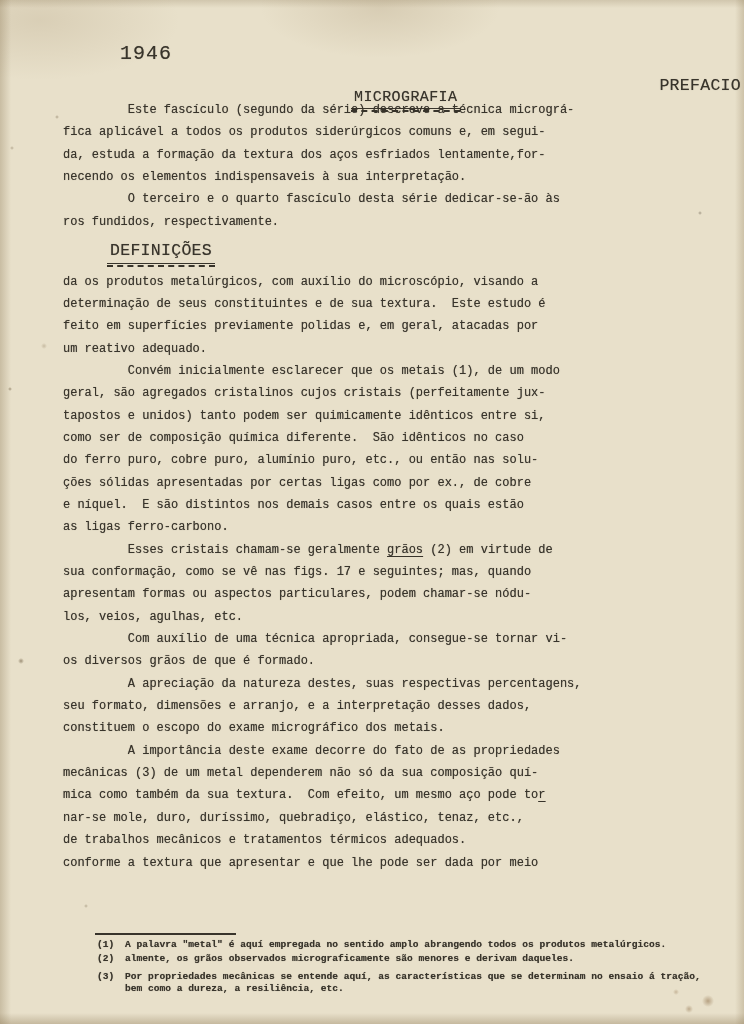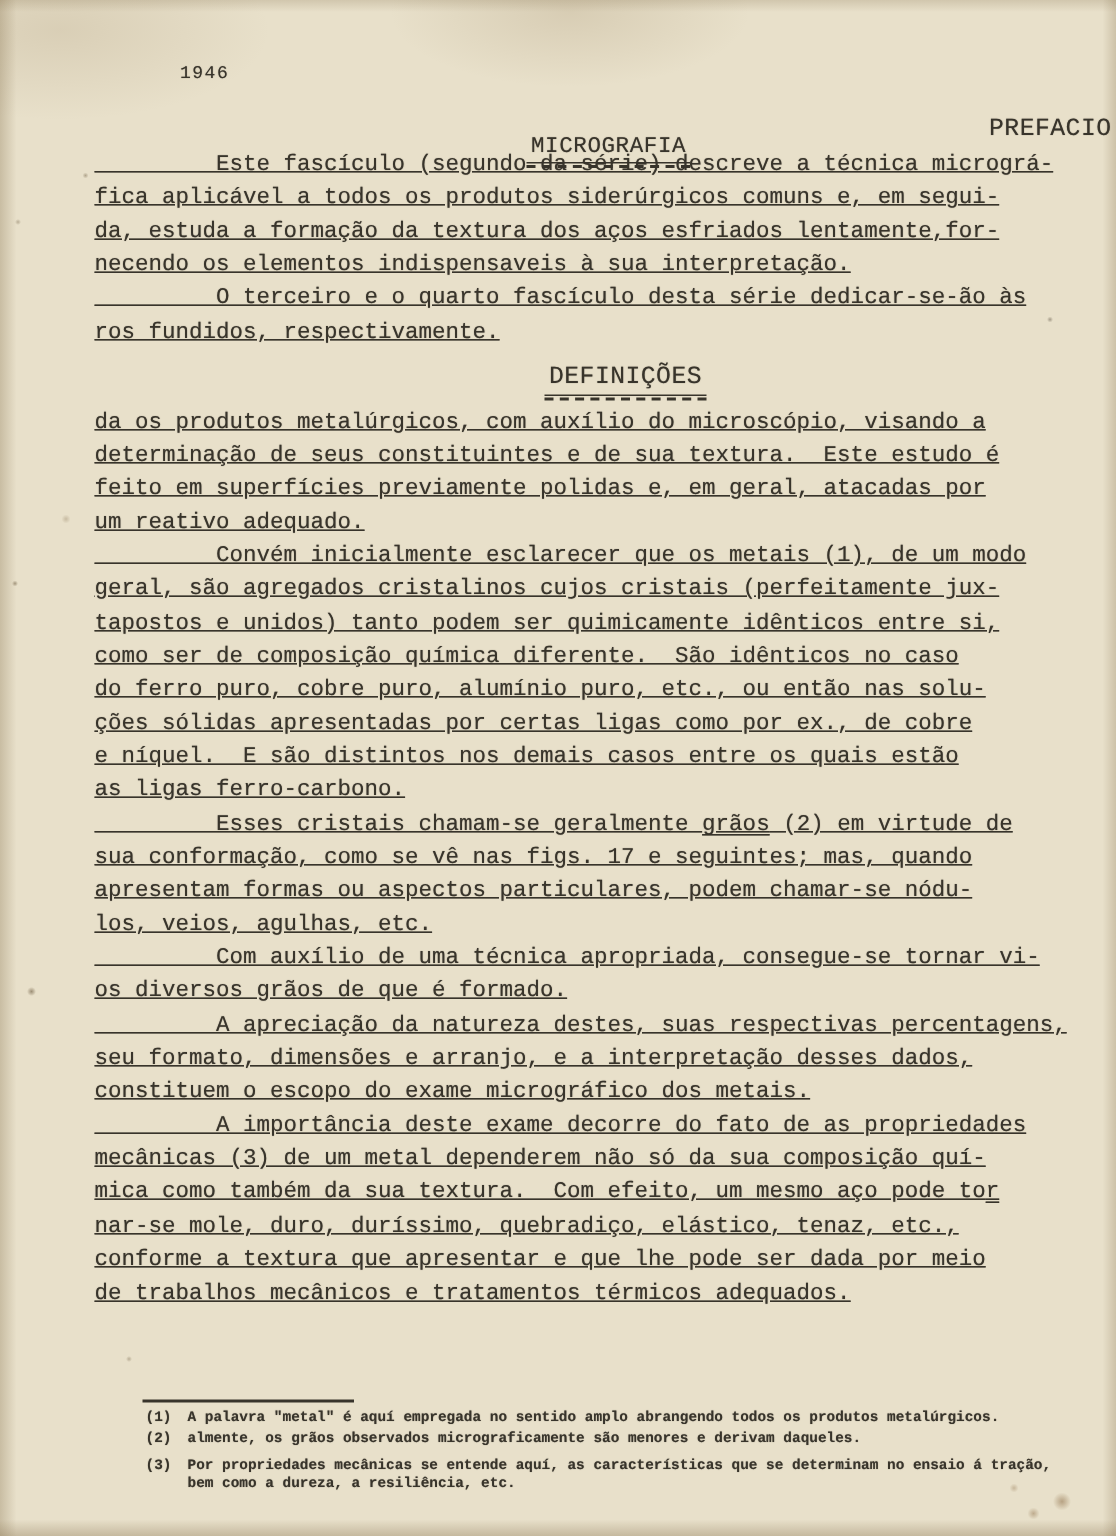--- a/index.html
+++ b/index.html
@@ -33,32 +33,32 @@
       radial-gradient(circle 3px at 21px 661px,   rgba(94,76,48,.55),  rgba(94,76,48,0)),
       radial-gradient(circle 2px at 10px 389px,   rgba(94,76,48,.50),  rgba(94,76,48,0)),
       radial-gradient(circle 2px at 57px 117px,   rgba(94,76,48,.40),  rgba(94,76,48,0)),
       radial-gradient(circle 3px at 44px 346px,   rgba(138,118,86,.35),rgba(138,118,86,0)),
       radial-gradient(circle 2px at 700px 213px,  rgba(80,70,55,.45),  rgba(80,70,55,0)),
       radial-gradient(circle 2px at 86px 906px,   rgba(94,76,48,.35),  rgba(94,76,48,0)),
       radial-gradient(circle 2px at 12px 148px,   rgba(94,76,48,.35),  rgba(94,76,48,0));
   }
   .layer { position:relative; z-index:1; }
 
-  .hdr-year { position:absolute; left:120px; top:42px; font-size:12px; letter-spacing:1px; }
+  .hdr-year { position:absolute; left:120px; top:42px; font-size:20px; letter-spacing:1px; }
   .hdr-title { position:absolute; left:351px; top:43px; font-size:15px; letter-spacing:.4px;margin-top:46px; }
 
   .dblu { position:relative; display:inline-block; border-bottom:1.7px solid var(--ink,#38342b); padding:0 3px 2px 3px; }
   .dblu::after { content:""; position:absolute; left:0; right:0; bottom:-4px; border-bottom:2px dashed var(--ink,#38342b); }
 
   .content { position:absolute; left:63px; top:76px; width:681px; }
   .heading { font-size:16.5px; letter-spacing:.3px; }
   .h-pref { line-height:20px; margin-bottom:3px; text-align:right; width:620px; padding-left:58px; }
-  .h-def  { line-height:21px; margin-top:7px; margin-bottom:6.5px; text-align:center; width:620px; padding-left:44px; }
+  .h-def  { line-height:21px; margin-top:7px; margin-bottom:6.5px; text-align:left; width:620px; padding-left:44px; }
 
-  .tline { white-space:pre; font-size:15px; line-height:22.35px; height:22.35px;text-decoration:underline; }
+  .tline { white-space:pre; font-size:12px; line-height:22.35px; height:22.35px; }
   .u { text-decoration:underline; text-underline-offset:3px; text-decoration-thickness:1.4px; }
 
   .footnotes { position:absolute; left:97px; top:933px; width:644px;
     font-size:9.6px; font-weight:bold; line-height:11.6px; }
   .fn-rule { width:141px; border-top:2px solid var(--ink,#38342b); margin-bottom:4px; margin-left:-2px; }
   .fn { display:flex; }
   .fn + .fn { margin-top:2px; }
   .fn.gap { margin-top:7px; }
   .fn-num { flex:none; width:28px; }
   .fn-body { flex:1; }
@@ -107,22 +107,22 @@
         <div class="tline"><span>los, veios, agulhas, etc.</span></div>
         <div class="tline"><span>         Com auxílio de uma técnica apropriada, consegue-se tornar vi-</span></div>
         <div class="tline"><span>os diversos grãos de que é formado.</span></div>
         <div class="tline"><span>         A apreciação da natureza destes, suas respectivas percentagens,</span></div>
         <div class="tline"><span>seu formato, dimensões e arranjo, e a interpretação desses dados,</span></div>
         <div class="tline"><span>constituem o escopo do exame micrográfico dos metais.</span></div>
         <div class="tline"><span>         A importância deste exame decorre do fato de as propriedades</span></div>
         <div class="tline"><span>mecânicas (3) de um metal dependerem não só da sua composição quí-</span></div>
         <div class="tline"><span>mica como também da sua textura.  Com efeito, um mesmo aço pode to</span><span class="u">r</span></div>
         <div class="tline"><span>nar-se mole, duro, duríssimo, quebradiço, elástico, tenaz, etc.,</span></div>
+        <div class="tline"><span>de trabalhos mecânicos e tratamentos térmicos adequados.</span></div>
         <div class="tline"><span>conforme a textura que apresentar e que lhe pode ser dada por meio</span></div>
-        <div class="tline"><span>de trabalhos mecânicos e tratamentos térmicos adequados.</span></div>
       </div>
   </div>
 
   <div class="layer footnotes">
     <div class="fn-rule"></div>
     <div class="fn">
       <span class="fn-num">(1)</span>
       <span class="fn-body">
         <span class="fn-line">A palavra "metal" é aquí empregada no sentido amplo abrangendo todos os produtos metalúrgicos.</span>
       </span>

